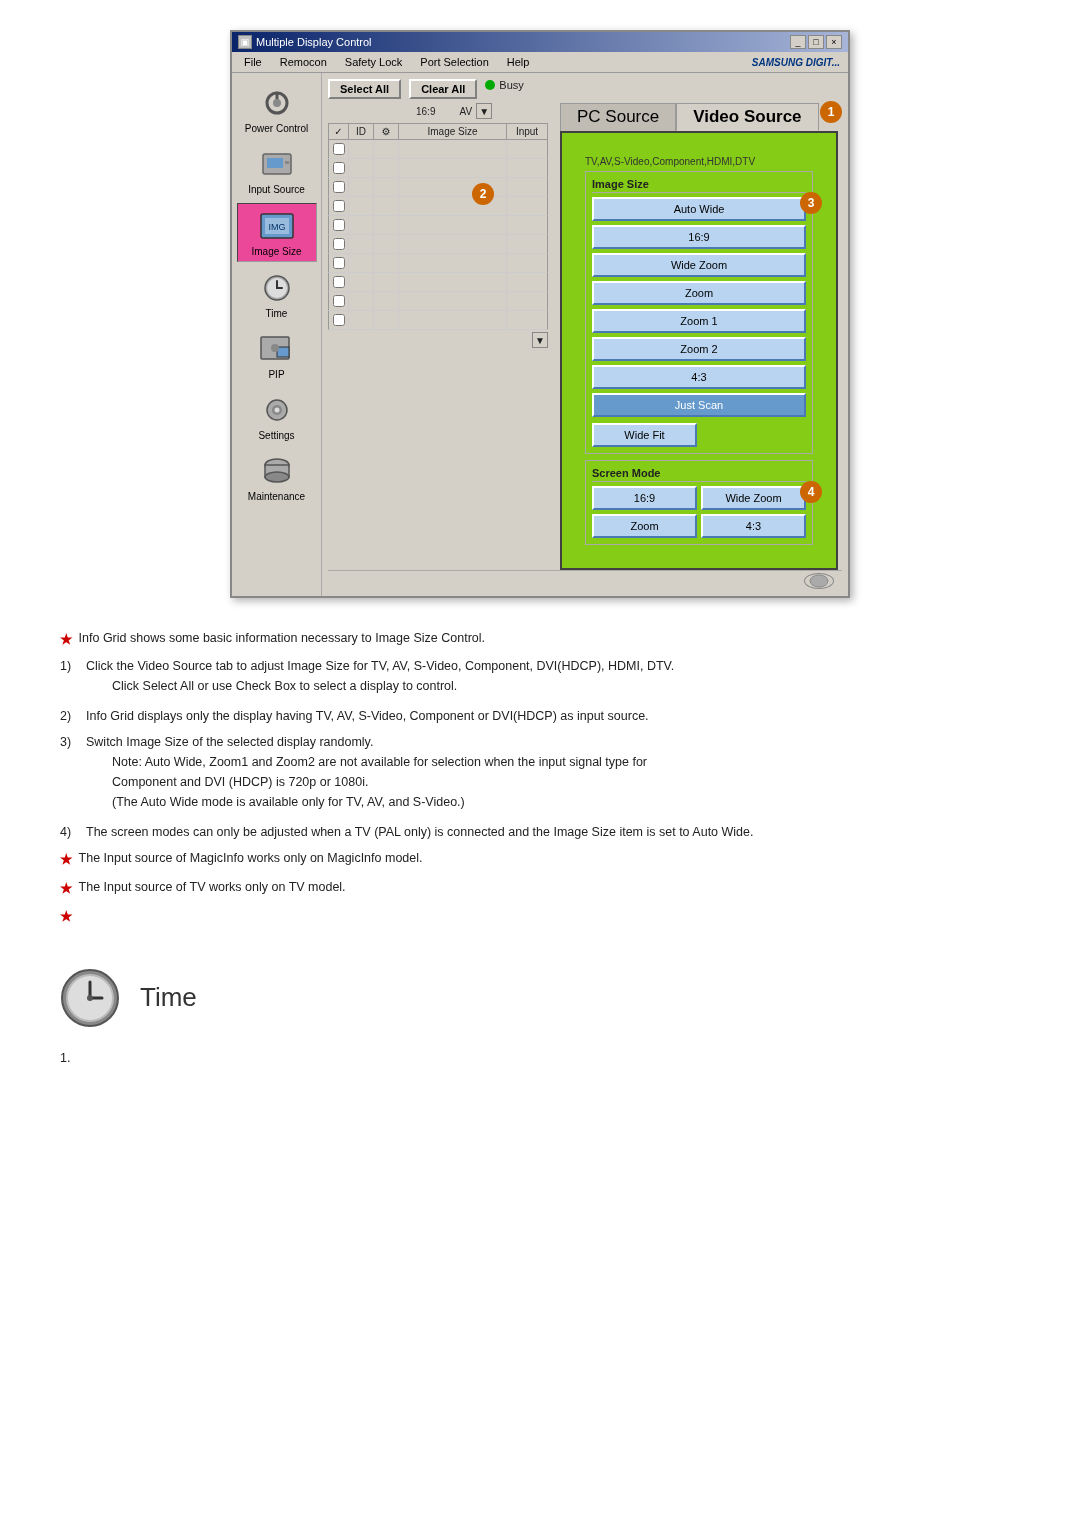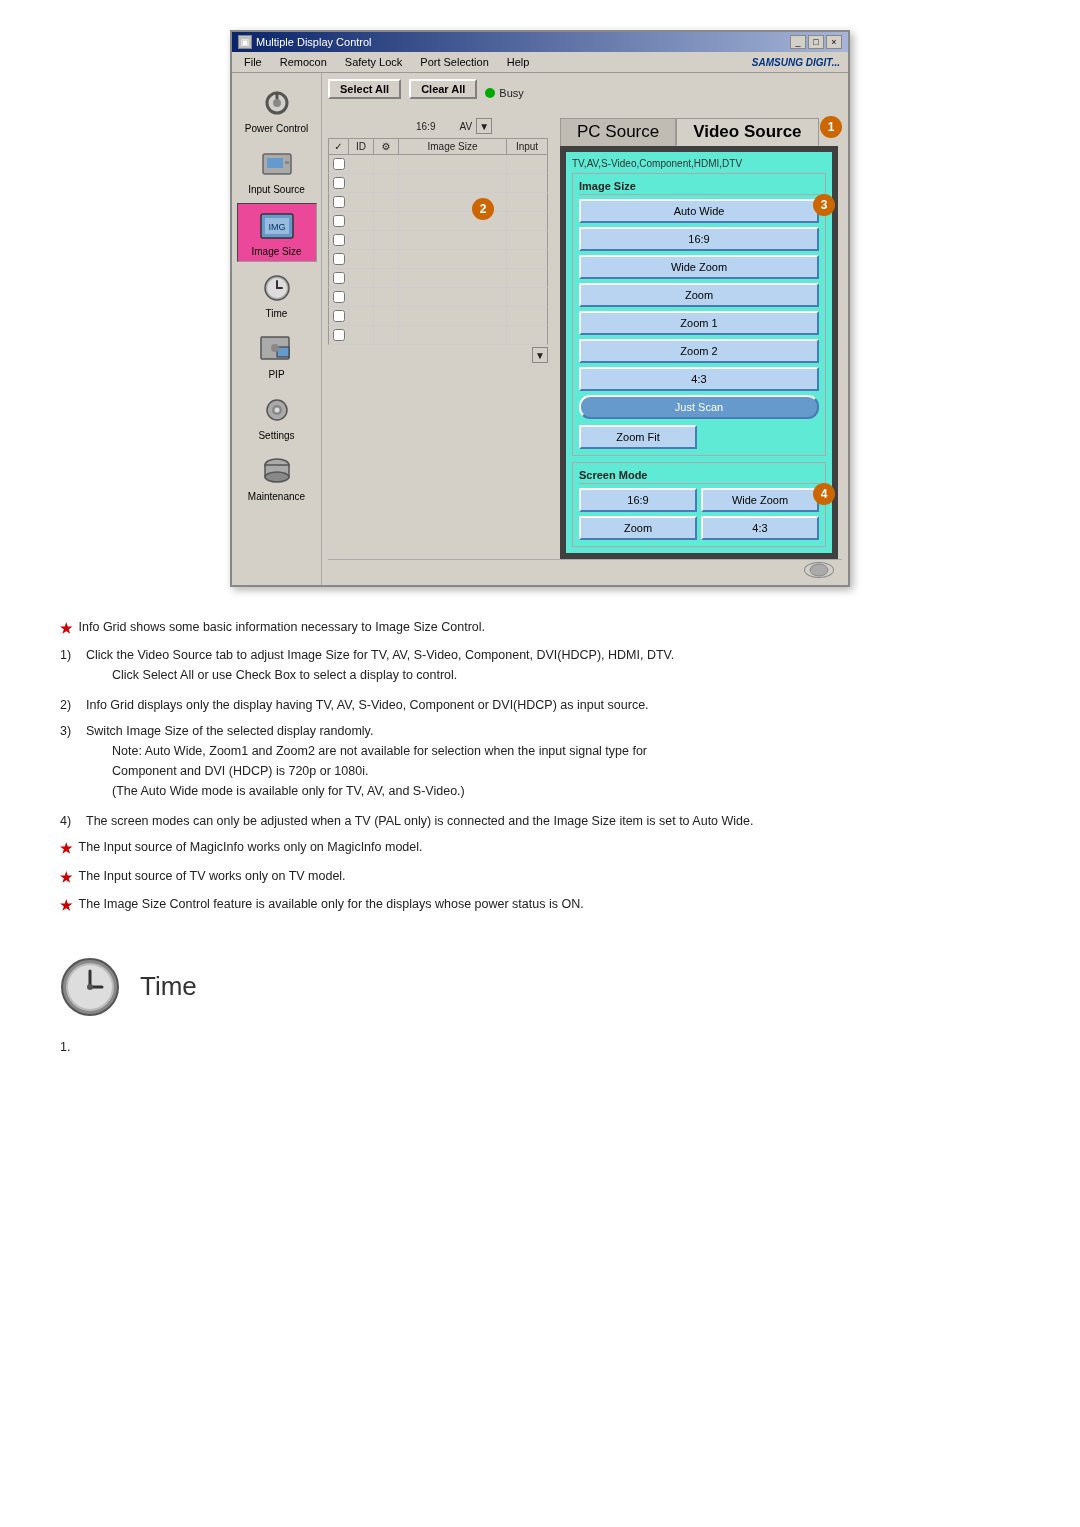--- a/index.html
+++ b/index.html
@@ -159,23 +159,23 @@
     .main-area {
       flex: 1;
       display: flex;
       flex-direction: column;
       padding: 6px;
     }
 
     
     .toolbar {
       display: flex;
-      align-items: flex-end;
+      align-items: flex-start;
       gap: 8px;
-      margin-bottom: 19px;
+      margin-bottom: 4px;
     }
 
     .btn-toolbar {
       background: #d4d0c8;
       border: 2px solid;
       border-color: #ffffff #808080 #808080 #ffffff;
       font-size: 11px;
       padding: 2px 10px;
       cursor: pointer;
       color: #000;
@@ -258,23 +258,23 @@
       color: #000;
     }
 
     .tab.active {
       background: #d4d0c8;
       border-bottom: 1px solid #d4d0c8;
       font-weight: bold;
     }
 
     .panel-content {
-      border: 6px solid #404040;
-      background: #5eead4;
-      padding: 6px;
+      border: 2px solid #404040;
+      background: #84cc16;
+      padding: 23px;
     }
 
     .sources-row {
       font-size: 10px;
       color: #333;
       margin-bottom: 4px;
     }
 
     .section-label {
       font-size: 11px;
@@ -298,21 +298,20 @@
       padding: 4px 8px;
       font-size: 11px;
       text-align: center;
       cursor: pointer;
       color: #000;
     }
 
     .img-size-btn.highlight {
       background: #6699cc;
       color: white;
-      border-radius: 11px;
     }
 
     .screen-mode-grid {
       display: grid;
       grid-template-columns: 1fr 1fr;
       gap: 4px;
     }
 
     .scr-mode-btn {
       background: #b8d4f0;
@@ -699,21 +698,21 @@
                   <div class="img-size-btn">Auto Wide</div>
                   <div class="img-size-btn">16:9</div>
                   <div class="img-size-btn">Wide Zoom</div>
                   <div class="img-size-btn">Zoom</div>
                   <div class="img-size-btn">Zoom 1</div>
                   <div class="img-size-btn">Zoom 2</div>
                   <div class="img-size-btn">4:3</div>
                   <div class="img-size-btn highlight">Just Scan</div>
                 </div>
                 <div style="display:grid; grid-template-columns:1fr 1fr; gap:4px;">
-                  <div class="img-size-btn">Zoom Fit</div>
+                  <div class="img-size-btn">Wide Fit</div>
                   <div></div>
                 </div>
               </div>
 
               <div style="border:1px solid #aaa; padding:6px; position:relative;">
 
                 <div style="position:absolute; right:-10px; top:20px; width:22px; height:22px; background:#cc6600; border-radius:50%; color:white; font-size:12px; font-weight:bold; display:flex; align-items:center; justify-content:center;">4</div>
 
                 <div class="section-label">
                   <span>Screen Mode</span>
@@ -785,21 +784,20 @@
       <span>The Input source of MagicInfo works only on MagicInfo model.</span>
     </div>
 
     <div class="note-line">
       <span class="note-star">★</span>
       <span>The Input source of TV works only on TV model.</span>
     </div>
 
     <div class="note-line">
       <span class="note-star">★</span>
-      <span>The Image Size Control feature is available only for the displays whose power status is ON.</span>
     </div>
 
   </div>
 
   <div class="time-section">
     <div class="time-icon-area">
       <svg width="60" height="60" viewBox="0 0 60 60">
         <circle cx="30" cy="30" r="28" fill="#888" stroke="#555" stroke-width="2"></circle>
         <circle cx="30" cy="30" r="24" fill="#bbb"></circle>
         <circle cx="30" cy="30" r="22" fill="#ddd"></circle>

